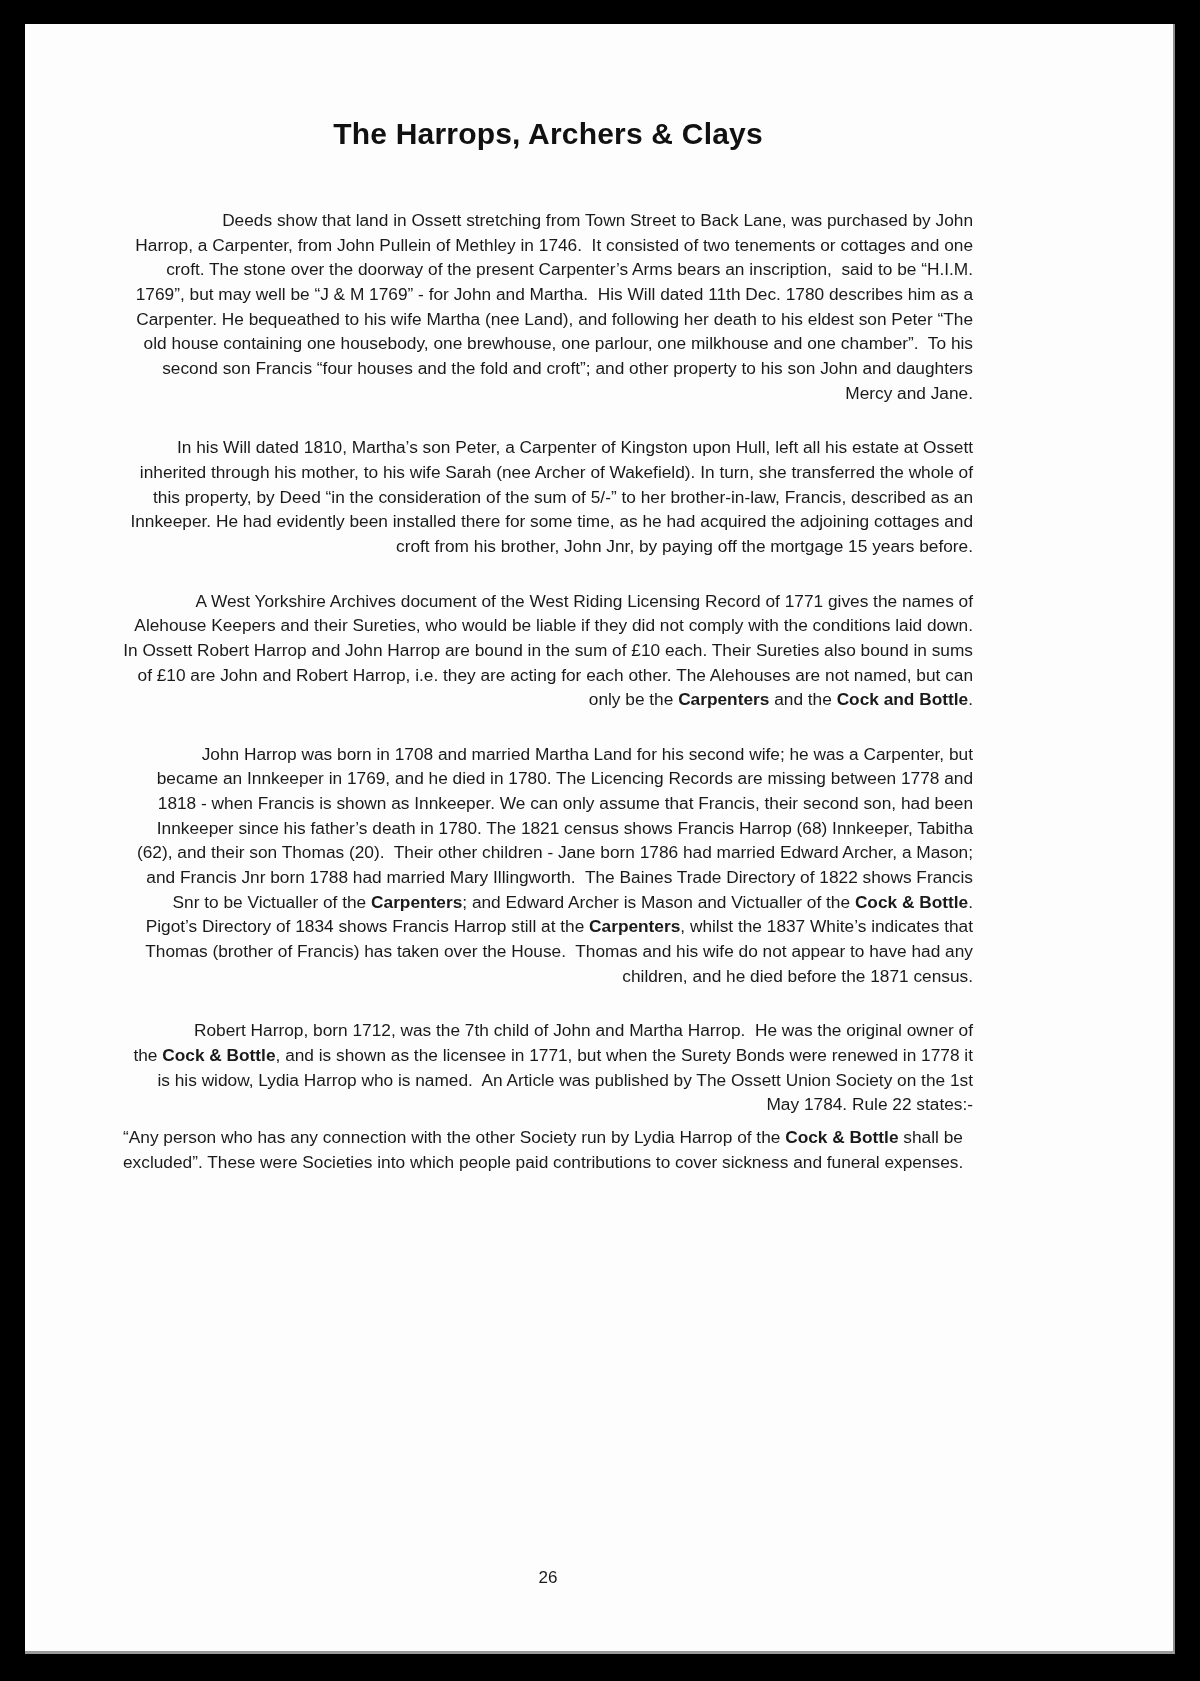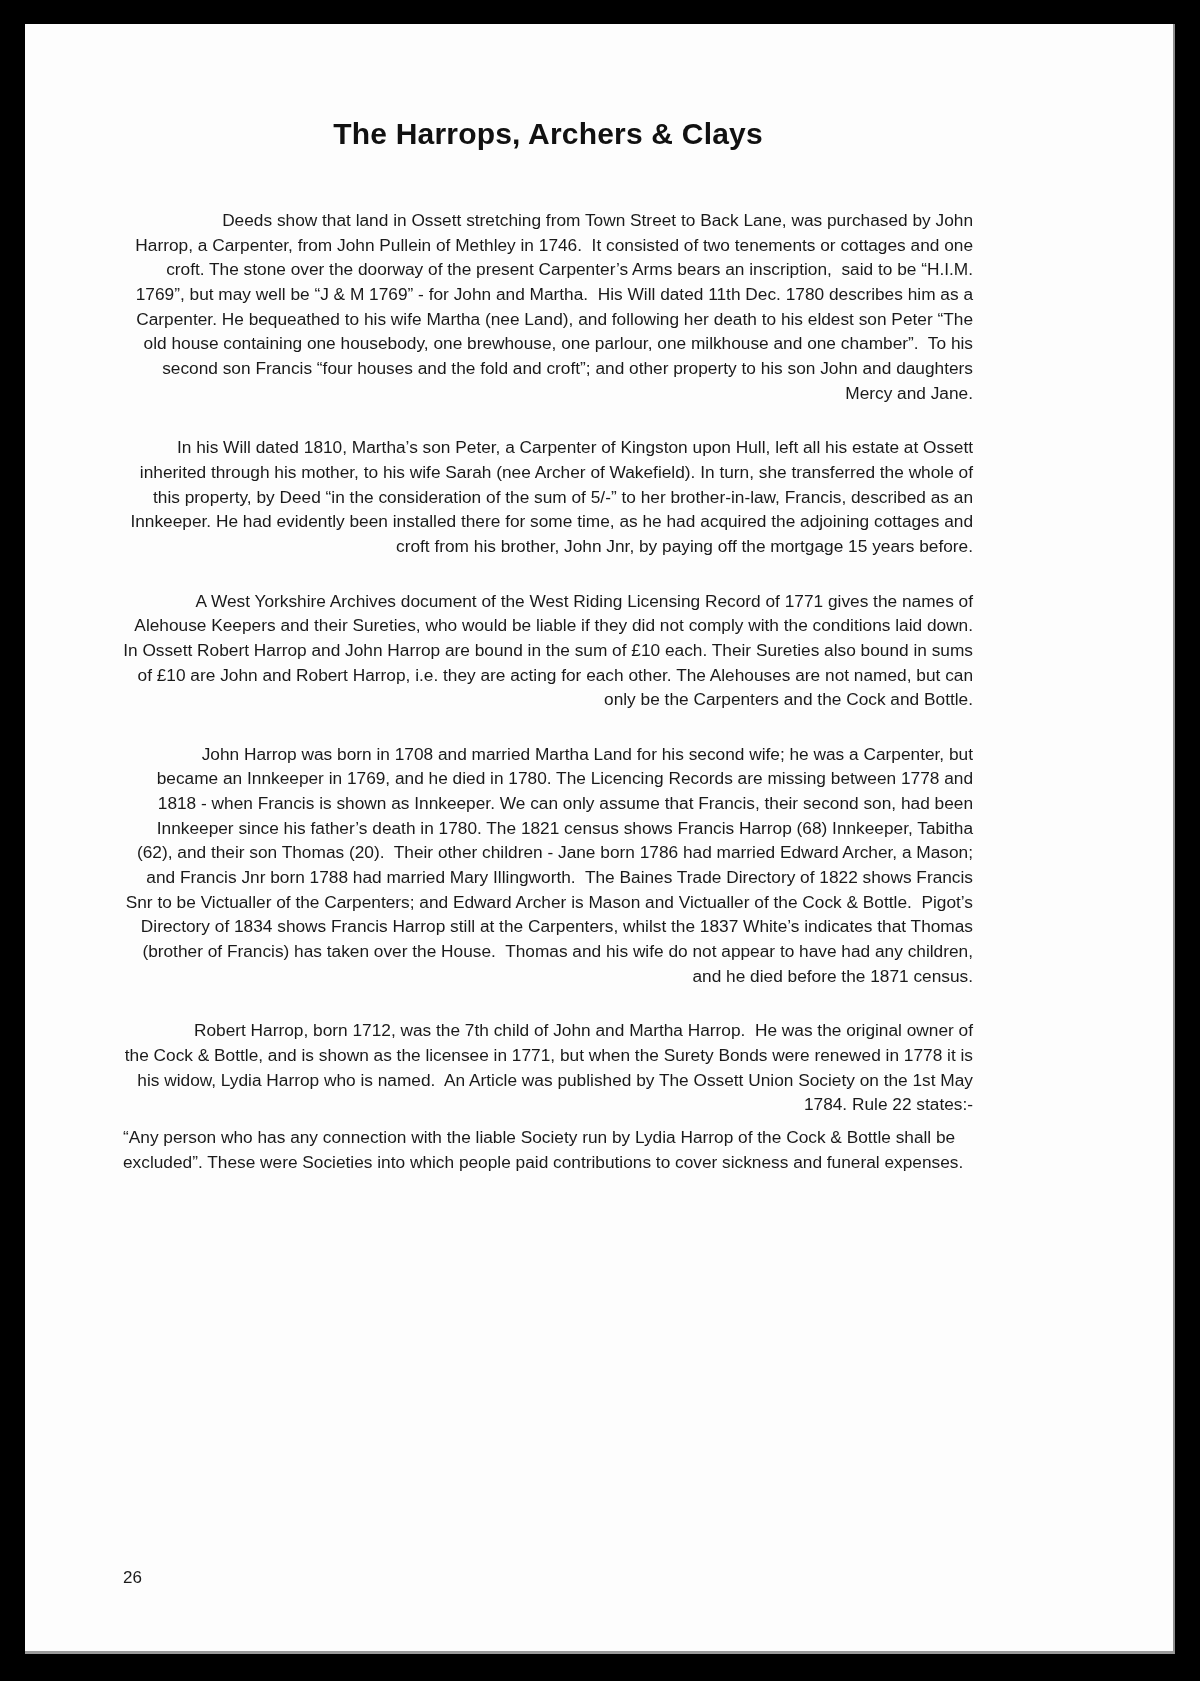--- a/index.html
+++ b/index.html
@@ -45,41 +45,42 @@
   .para {
     margin: 0 0 30px 0;
     font-size: 17.3px;
     line-height: 24.65px;
     color: #1a1a1a;
     white-space: pre-wrap;
     text-align: left;
   }
   .para.indent { text-indent: 54px; text-align: right; }
   .para.tight { margin-top: -22px; }
-  .para .b { font-weight: normal; }
+  .para .b { font-weight: bold; }
   .page-number {
     position: absolute;
     top: 1544px;
     left: 98px;
     width: 850px;
+    text-align: center;
     font-size: 17px;
     color: #1a1a1a;
   }
 </style>
 </head>
 <body>
 
 <div class="frame">
   <div class="paper">
     <div class="content">
       <h1 class="doc-title">The Harrops, Archers &amp; Clays</h1>
       <div>
           <p class="para indent"><span>Deeds show that land in Ossett stretching from Town Street to Back Lane, was purchased by John Harrop, a Carpenter, from John Pullein of Methley in 1746.  It consisted of two tenements or cottages and one croft. The stone over the doorway of the present Carpenter’s Arms bears an inscription,  said to be “H.I.M. 1769”, but may well be “J &amp; M 1769” - for John and Martha.  His Will dated 11th Dec. 1780 describes him as a Carpenter. He bequeathed to his wife Martha (nee Land), and following her death to his eldest son Peter “The old house containing one housebody, one brewhouse, one parlour, one milkhouse and one chamber”.  To his second son Francis “four houses and the fold and croft”; and other property to his son John and daughters Mercy and Jane.</span></p>
           <p class="para indent"><span>In his Will dated 1810, Martha’s son Peter, a Carpenter of Kingston upon Hull, left all his estate at Ossett inherited through his mother, to his wife Sarah (nee Archer of Wakefield). In turn, she transferred the whole of this property, by Deed “in the consideration of the sum of 5/-” to her brother-in-law, Francis, described as an Innkeeper. He had evidently been installed there for some time, as he had acquired the adjoining cottages and croft from his brother, John Jnr, by paying off the mortgage 15 years before.</span></p>
           <p class="para indent"><span>A West Yorkshire Archives document of the West Riding Licensing Record of 1771 gives the names of Alehouse Keepers and their Sureties, who would be liable if they did not comply with the conditions laid down. In Ossett Robert Harrop and John Harrop are bound in the sum of £10 each. Their Sureties also bound in sums of £10 are John and Robert Harrop, i.e. they are acting for each other. The Alehouses are not named, but can only be the </span><span class="b">Carpenters</span><span> and the </span><span class="b">Cock and Bottle</span><span>.</span></p>
           <p class="para indent"><span>John Harrop was born in 1708 and married Martha Land for his second wife; he was a Carpenter, but became an Innkeeper in 1769, and he died in 1780. The Licencing Records are missing between 1778 and 1818 - when Francis is shown as Innkeeper. We can only assume that Francis, their second son, had been Innkeeper since his father’s death in 1780. The 1821 census shows Francis Harrop (68) Innkeeper, Tabitha (62), and their son Thomas (20).  Their other children - Jane born 1786 had married Edward Archer, a Mason; and Francis Jnr born 1788 had married Mary Illingworth.  The Baines Trade Directory of 1822 shows Francis Snr to be Victualler of the </span><span class="b">Carpenters</span><span>; and Edward Archer is Mason and Victualler of the </span><span class="b">Cock &amp; Bottle</span><span>.  Pigot’s Directory of 1834 shows Francis Harrop still at the </span><span class="b">Carpenters</span><span>, whilst the 1837 White’s indicates that Thomas (brother of Francis) has taken over the House.  Thomas and his wife do not appear to have had any children, and he died before the 1871 census.</span></p>
           <p class="para indent"><span>Robert Harrop, born 1712, was the 7th child of John and Martha Harrop.  He was the original owner of the </span><span class="b">Cock &amp; Bottle</span><span>, and is shown as the licensee in 1771, but when the Surety Bonds were renewed in 1778 it is his widow, Lydia Harrop who is named.  An Article was published by The Ossett Union Society on the 1st May 1784. Rule 22 states:-</span></p>
-          <p class="para tight"><span>“Any person who has any connection with the liable Society run by Lydia Harrop of the </span><span class="b">Cock &amp; Bottle</span><span> shall be excluded”. These were Societies into which people paid contributions to cover sickness and funeral expenses.</span></p>
+          <p class="para tight"><span>“Any person who has any connection with the other Society run by Lydia Harrop of the </span><span class="b">Cock &amp; Bottle</span><span> shall be excluded”. These were Societies into which people paid contributions to cover sickness and funeral expenses.</span></p>
         </div>
     </div>
     <div class="page-number">26</div>
   </div>
 </div>
 
 </body></html>

